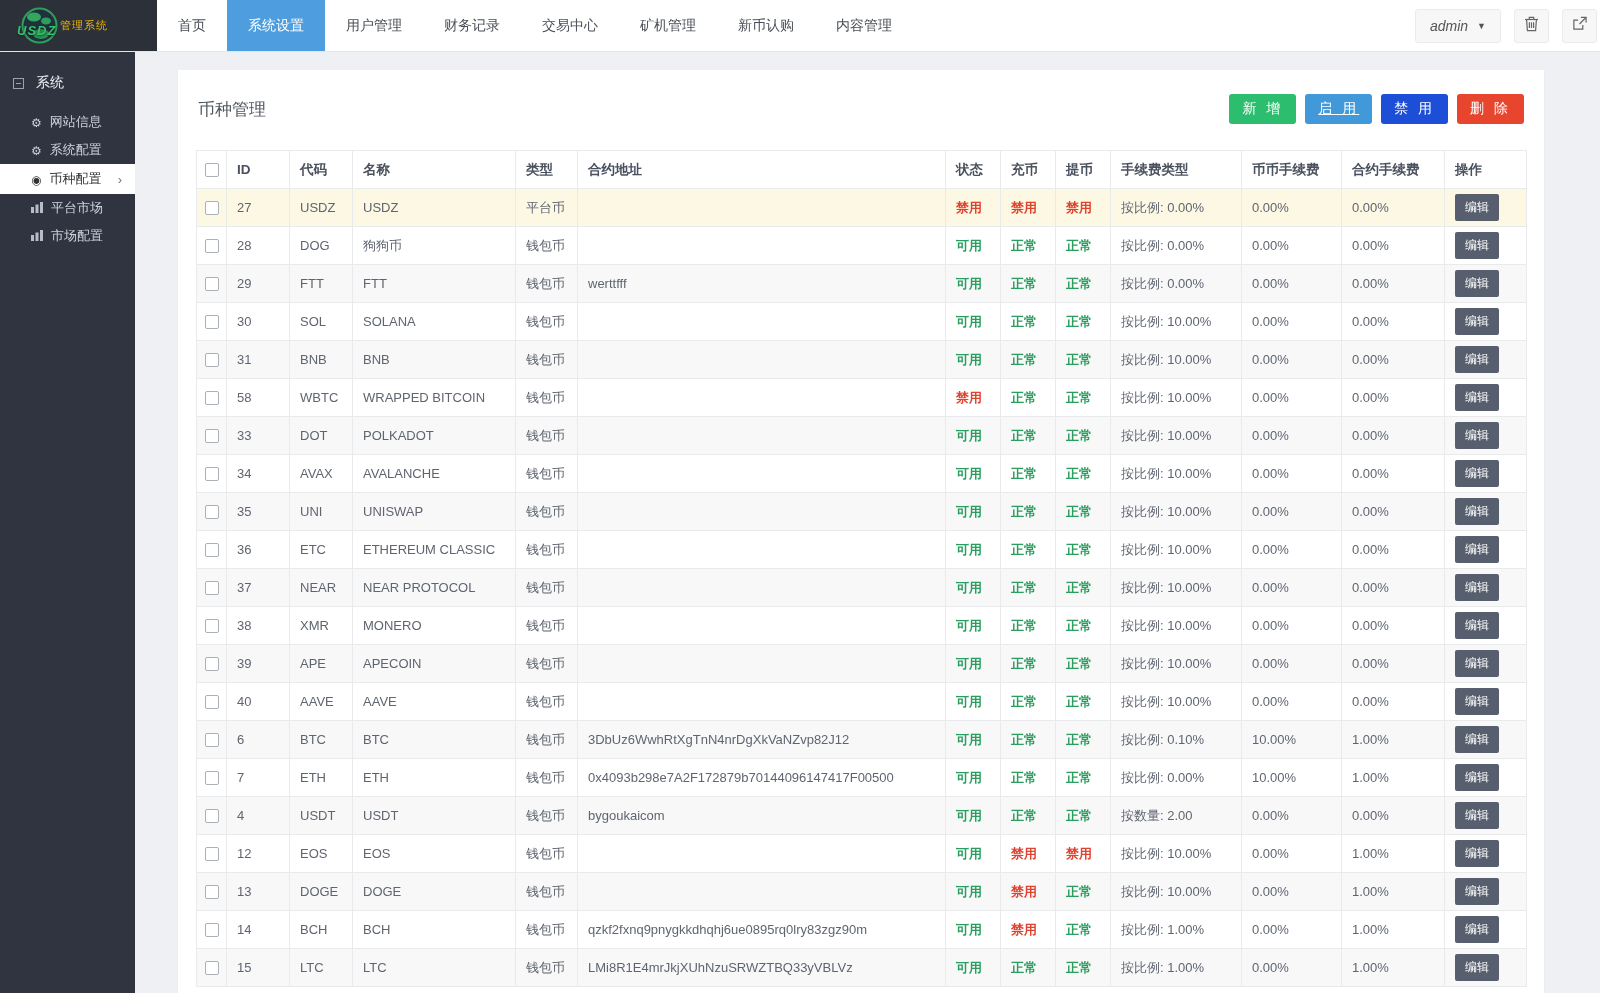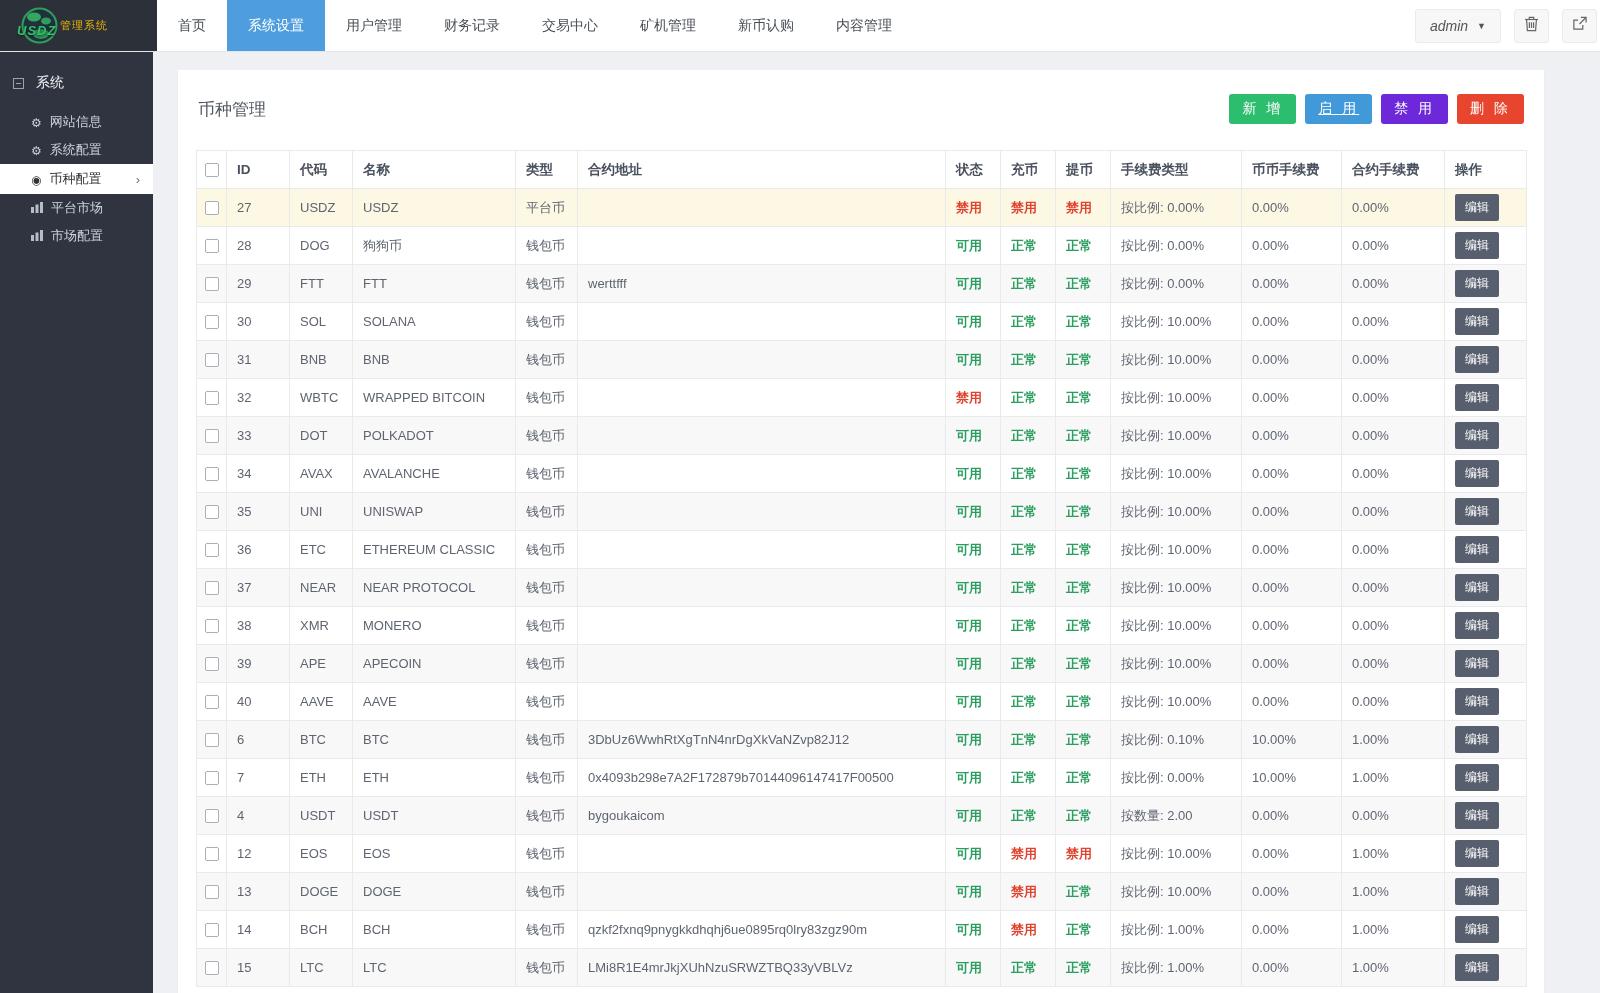--- a/index.html
+++ b/index.html
@@ -22,21 +22,21 @@
     color:#4a4f57; cursor:pointer; }
   .nav-item.active { background:var(--nav-active,#4e9dde); color:#fff; }
   .top-right { margin-left:auto; display:flex; align-items:center; gap:13px; padding-right:3px;font-style:italic; }
   .ctl { background:#f7f7f8; border:1px solid #ebebec; border-radius:3px; color:#555;
     display:flex; align-items:center; justify-content:center; cursor:pointer; }
   .ctl.admin { height:34px; padding:0 14px; font-size:14px; gap:9px; }
   .ctl.icon-btn { width:35px; height:34px; color:#666; }
   .caret { font-size:9px; color:#555; }
 
   
-  .sidebar { position:absolute; top:52px; left:0; bottom:0; width:153px;
+  .sidebar { position:absolute; top:52px; left:0; bottom:0; width:135px;
     background:var(--sidebar-bg,#2f3440); }
   .side-section { display:flex; align-items:center; gap:12px; padding:22px 0 16px 13px;
     color:#f0f2f5; font-size:14px; cursor:pointer; }
   .collapse-icon { width:11px; height:11px; border:1px solid #9aa2ae; position:relative; flex:0 0 11px; }
   .collapse-icon::after { content:""; position:absolute; left:2px; right:2px; top:4px;
     border-top:1px solid #9aa2ae; }
   .side-item { display:flex; align-items:center; gap:8px; height:28px; padding-left:31px;
     color:#ccd2da; font-size:13px; cursor:pointer; }
   .side-item .mi { font-size:12px; line-height:1; }
   .side-item svg { color:#b6bdc8; }
@@ -160,21 +160,21 @@
     </div>
 </div>
 
 <div class="content">
   <div class="card">
     <div class="card-head">
       <h2 class="page-title">币种管理</h2>
       <div class="btn-group" id="action-buttons">
           <button class="btn" style="background: rgb(45, 189, 110);">新 增</button>
           <button class="btn" style="background: rgb(65, 153, 218); text-decoration: underline;">启 用</button>
-          <button class="btn" style="background: #6d28d9;">禁 用</button>
+          <button class="btn" style="background: #1d4ed8;">禁 用</button>
           <button class="btn" style="background: rgb(232, 69, 47);">删 除</button>
         </div>
     </div>
     <table>
       <colgroup>
         <col style="width:30px">
           <col style="width:63px">
           <col style="width:63px">
         <col style="width:163px">
           <col style="width:62px">
@@ -275,21 +275,21 @@
             <td><span class="st g">可用</span></td>
             <td><span class="st g">正常</span></td>
             <td><span class="st g">正常</span></td>
             <td>按比例: 10.00%</td>
             <td>0.00%</td>
             <td>0.00%</td>
             <td><button class="edit-btn">编辑</button></td>
           </tr>
           <tr>
             <td class="c-check"><span class="cb"></span></td>
-            <td>32</td>
+            <td>58</td>
             <td>WBTC</td>
             <td>WRAPPED BITCOIN</td>
             <td>钱包币</td>
             <td></td>
             <td><span class="st r">禁用</span></td>
             <td><span class="st g">正常</span></td>
             <td><span class="st g">正常</span></td>
             <td>按比例: 10.00%</td>
             <td>0.00%</td>
             <td>0.00%</td>

